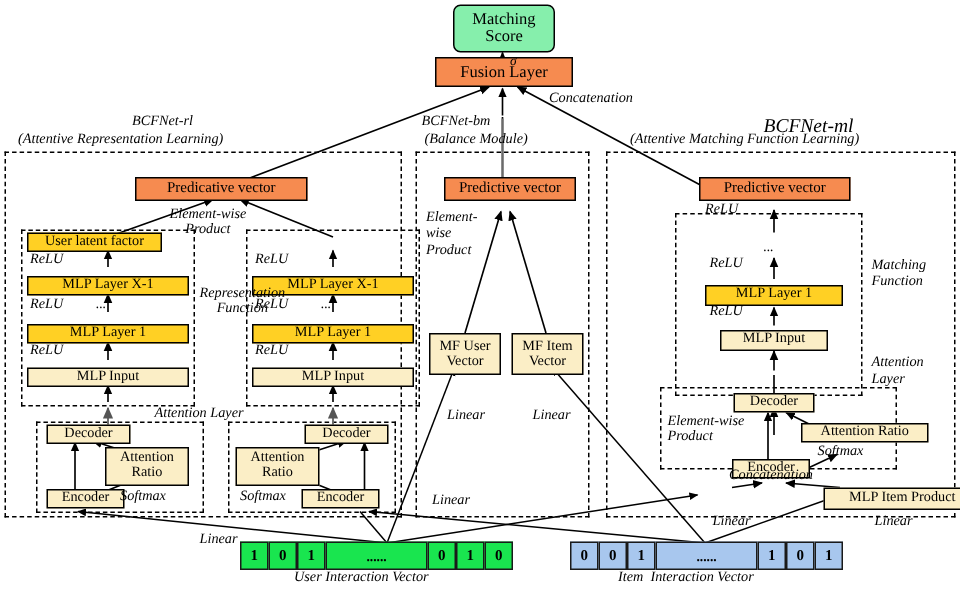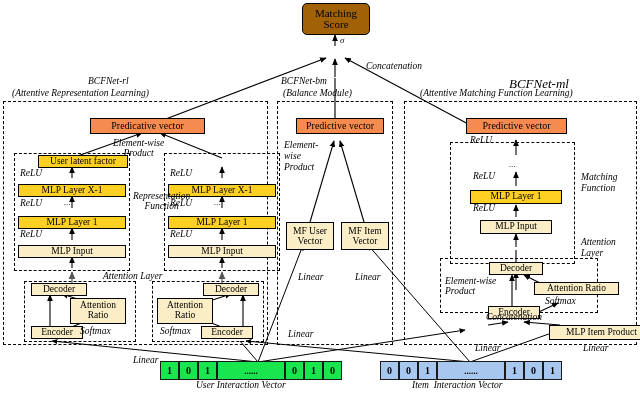--- a/index.html
+++ b/index.html
@@ -30,21 +30,21 @@
     font-style:italic;
   }
   .dash{
     position:absolute;
     box-sizing:border-box;
     border:1.6px dashed #000;
     z-index:2;
   }
   .dash.thin{border-width:1.4px;}
   
-  .c-red{background:#a16207;}
+  .c-red{background:#86efac;}
   .c-orange{background:#f68b50;}
   .c-gold{background:#ffd024;}
   .c-cream{background:#fbeec6;}
   .c-green{background:#19e54f;}
   .c-blue{background:#a8c7ee;}
   svg.wires{position:absolute;left:0;top:0;width:640px;height:393px;z-index:4;}
   svg.wires.front{z-index:5;}
   .cell{
     position:absolute;box-sizing:border-box;
     border:1px solid #1a1a1a;
@@ -149,20 +149,23 @@
 
       <line x1="470" y1="362" x2="560" y2="330" marker-end="url(#ah)"></line>
     </g>
   </svg>
 
   <div class="node c-red" style="left:302px;top:3px;width:68px;height:32px;border-radius:5px;flex-direction:column;font-size:11px;">
     <span style="white-space:pre-line;">Matching Score</span>
   </div>
   <div class="lbl" style="left:340px;top:36px;font-size:9px;font-style:italic;">σ</div>
 
+  <div class="node c-orange" style="left:290px;top:38px;width:92px;height:20px;font-size:11px;">
+    <span>Fusion Layer</span>
+  </div>
   <div class="lbl" style="left:366px;top:62px;font-size:9.5px;">Concatenation</div>
 
   <div class="lbl" style="left:88px;top:77px;font-size:9.5px;">BCFNet-rl</div>
   <div class="lbl" style="left:12px;top:89px;font-size:9.5px;">(Attentive Representation Learning)</div>
 
   <div class="lbl" style="left:281px;top:77px;font-size:9.5px;">BCFNet-bm</div>
   <div class="lbl" style="left:283px;top:89px;font-size:9.5px;">(Balance Module)</div>
 
   <div class="lbl" style="left:509px;top:77px;font-size:13px;">BCFNet-ml</div>
   <div class="lbl" style="left:420px;top:89px;font-size:9.5px;">(Attentive Matching Function Learning)</div>
@@ -176,21 +179,21 @@
   </div>
   <div class="lbl" style="left:113px;top:139px;font-size:9.5px;text-align:center;">Element-wise
 Product</div>
 
   <div class="dash thin" style="left:14px;top:153px;width:116px;height:118px;"></div>
 
   <div class="dash thin" style="left:164px;top:153px;width:116px;height:118px;"></div>
   <div class="lbl" style="left:133px;top:192px;font-size:9.5px;text-align:center;">Representation
 Function</div>
 
-  <div class="node c-gold" style="left:18px;top:155px;width:90px;height:13px;font-size:9.5px;margin-left:20px;">
+  <div class="node c-gold" style="left:18px;top:155px;width:90px;height:13px;font-size:9.5px;">
     <span>User latent factor</span>
   </div>
   <div class="lbl" style="left:20px;top:169px;font-size:9.5px;">ReLU</div>
   <div class="node c-gold" style="left:18px;top:184px;width:108px;height:13px;font-size:9.5px;">
     <span>MLP Layer X-1</span>
   </div>
   <div class="lbl" style="left:20px;top:199px;font-size:9.5px;">ReLU</div>
   <div class="lbl" style="left:64px;top:198px;font-size:9px;">...</div>
   <div class="node c-gold" style="left:18px;top:216px;width:108px;height:13px;font-size:9.5px;">
     <span>MLP Layer  1</span>

